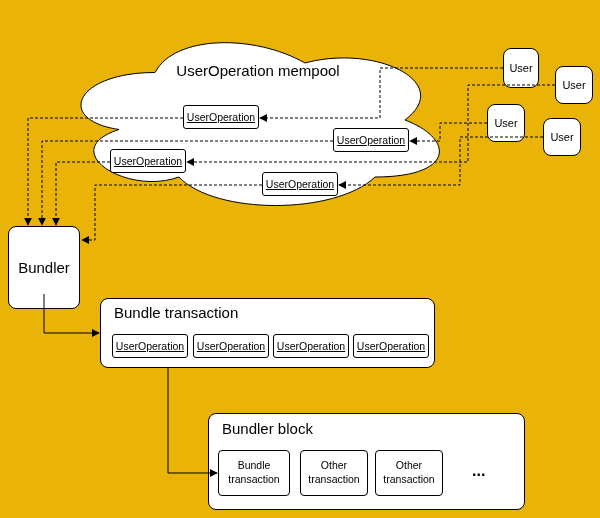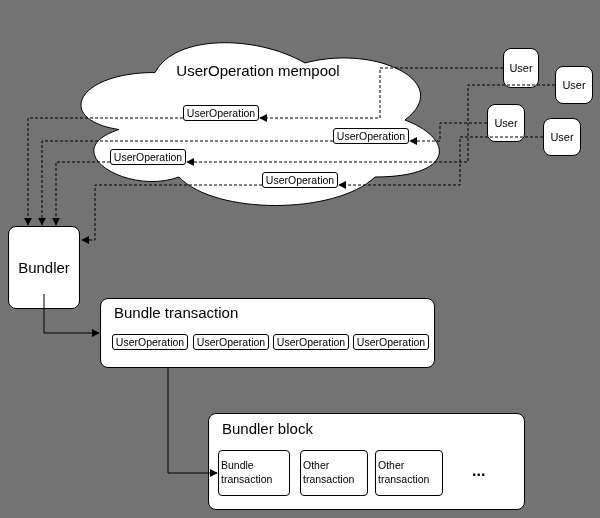--- a/index.html
+++ b/index.html
@@ -1,47 +1,48 @@
 <!DOCTYPE html>
 <html><head>
 <meta charset="utf-8">
 <style>
   html, body { margin: 0; padding: 0; background: #ffffff; }
   #canvas {
     position: relative;
     width: 600px;
     height: 518px;
-    background: #737373;
+    background: #eab308;
     font-family: "Liberation Sans", sans-serif;
     color: #000;
     overflow: hidden;
   }
   svg.layer {
     position: absolute;
     left: 0; top: 0;
     width: 600px; height: 518px;
   }
   #cloud-layer { z-index: 0; }
   #connector-layer { z-index: 2; pointer-events: none; }
   .box {
     position: absolute;
     background: #ffffff;
     border: 1px solid #000;
     box-sizing: border-box;
     display: flex;
     align-items: center;
     justify-content: center;
-    text-align: left;
+    text-align: center;
     z-index: 1;
   }
   .userop {
-    width: 76px; height: 16px;
+    width: 76px; height: 24px;
     border-radius: 3px;
     font-size: 10.5px;
     white-space: nowrap;
+    text-decoration: underline;
   }
   .user {
     border-radius: 8px;
     font-size: 11px;
   }
   .bundler {
     border-radius: 8px;
     font-size: 15px;
   }
   .frame {

